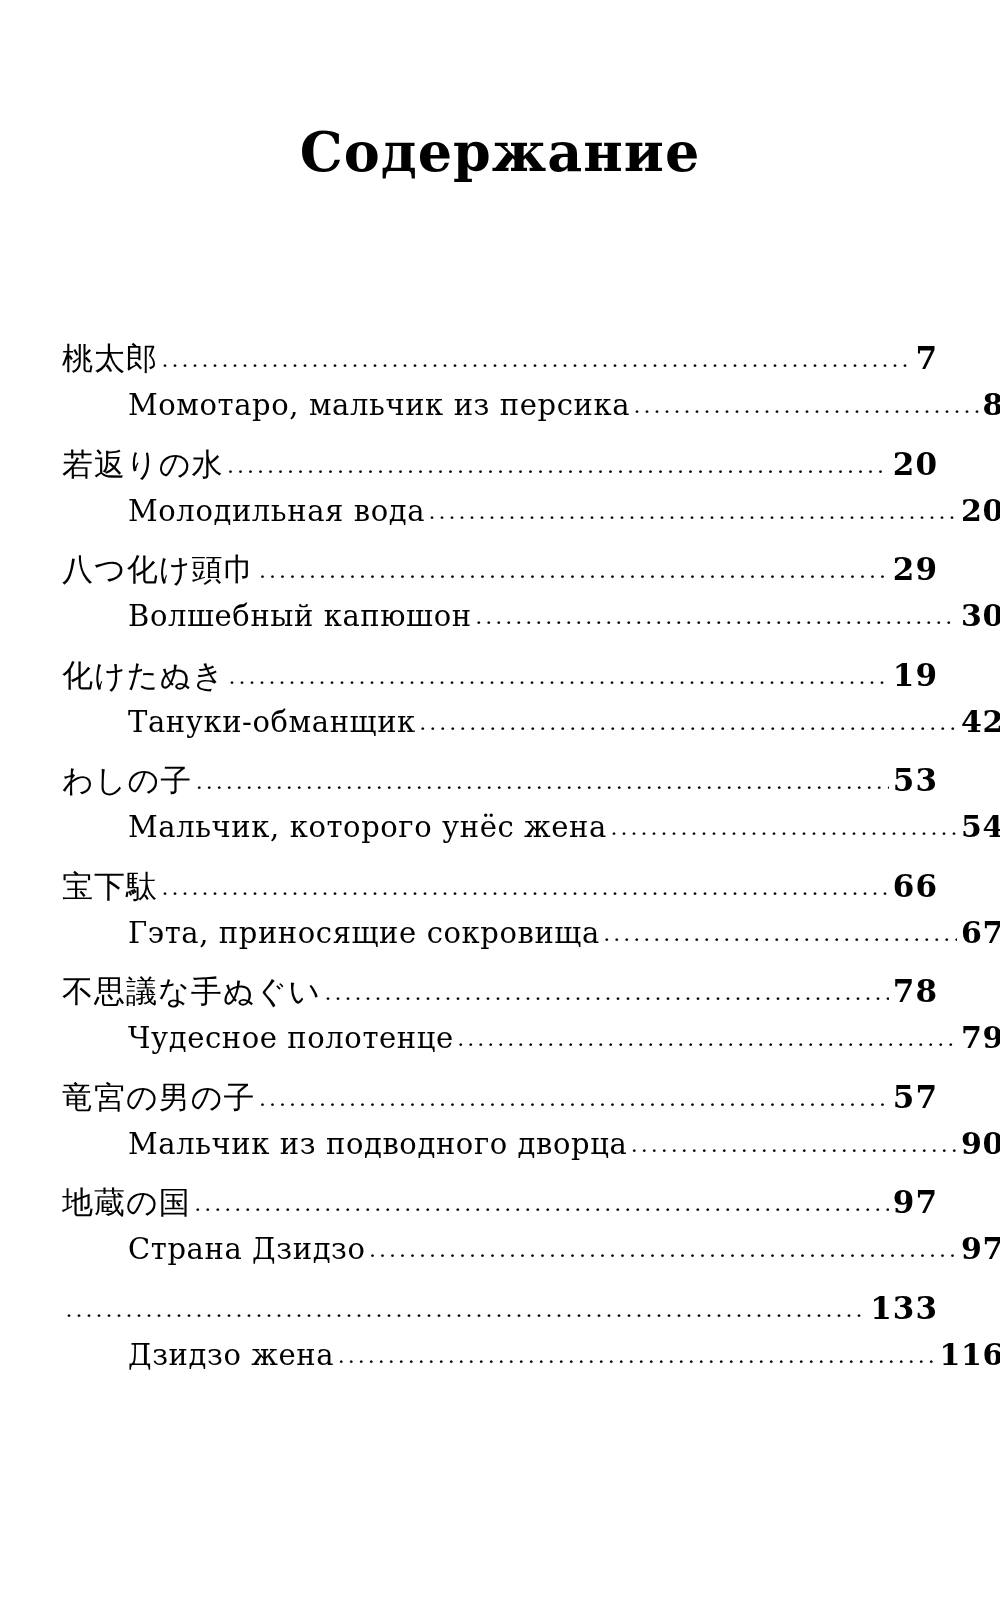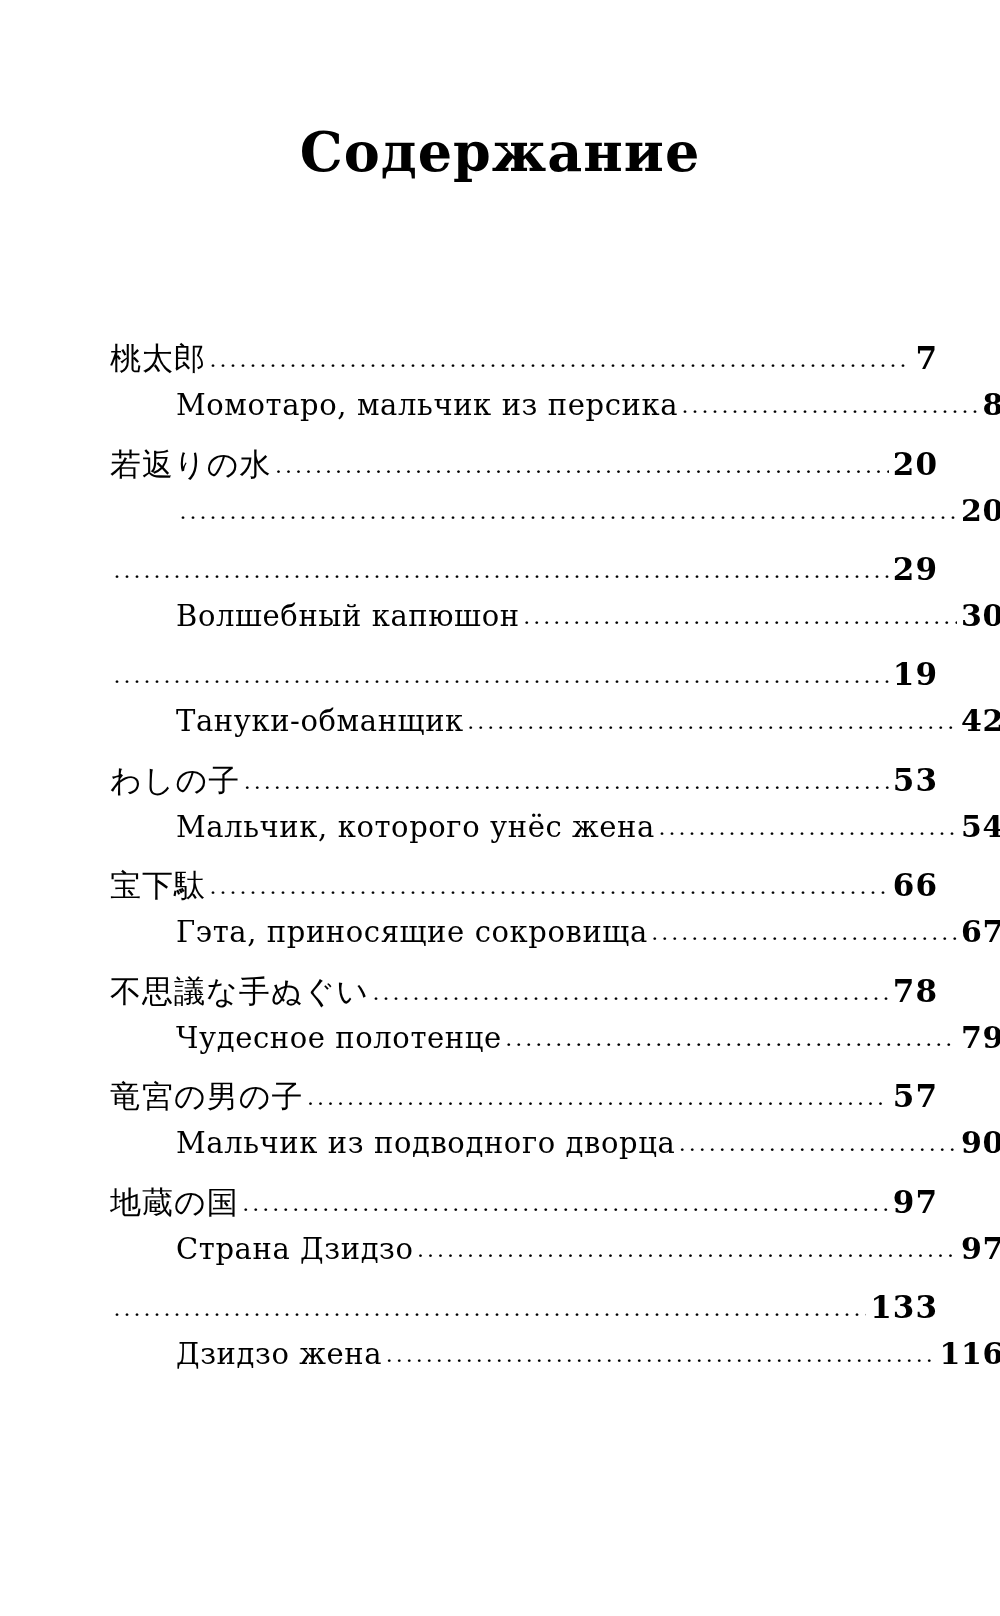--- a/index.html
+++ b/index.html
@@ -28,21 +28,20 @@
     font-weight: bold;
     font-size: 54px;
     letter-spacing: 1px;
     margin: 0;
     padding-top: 120px;
   }
   .toc {
     margin-top: 150px;
     padding-left: 62px;
     padding-right: 62px;
-    margin-left: 48px;
   }
   .toc-group {
     margin-bottom: 12px;
   }
   .toc-line {
     display: flex;
     align-items: baseline;
     width: 100%;
   }
   .toc-line.jp {
@@ -107,39 +106,42 @@
       </div>
     </div>
 
     <div class="toc-group">
       <div class="toc-line jp">
         <span class="toc-label">若返りの水</span>
         <span class="toc-dots">................................................................................</span>
         <span class="toc-page">20</span>
       </div>
       <div class="toc-line ru">
+        <span class="toc-label">Молодильная вода</span>
         <span class="toc-dots">................................................................................</span>
         <span class="toc-page">20</span>
       </div>
     </div>
 
     <div class="toc-group">
       <div class="toc-line jp">
+        <span class="toc-label">八つ化け頭巾</span>
         <span class="toc-dots">................................................................................</span>
         <span class="toc-page">29</span>
       </div>
       <div class="toc-line ru">
         <span class="toc-label">Волшебный капюшон</span>
         <span class="toc-dots">................................................................................</span>
         <span class="toc-page">30</span>
       </div>
     </div>
 
     <div class="toc-group">
       <div class="toc-line jp">
+        <span class="toc-label">化けたぬき</span>
         <span class="toc-dots">................................................................................</span>
         <span class="toc-page">19</span>
       </div>
       <div class="toc-line ru">
         <span class="toc-label">Тануки-обманщик</span>
         <span class="toc-dots">................................................................................</span>
         <span class="toc-page">42</span>
       </div>
     </div>
 

